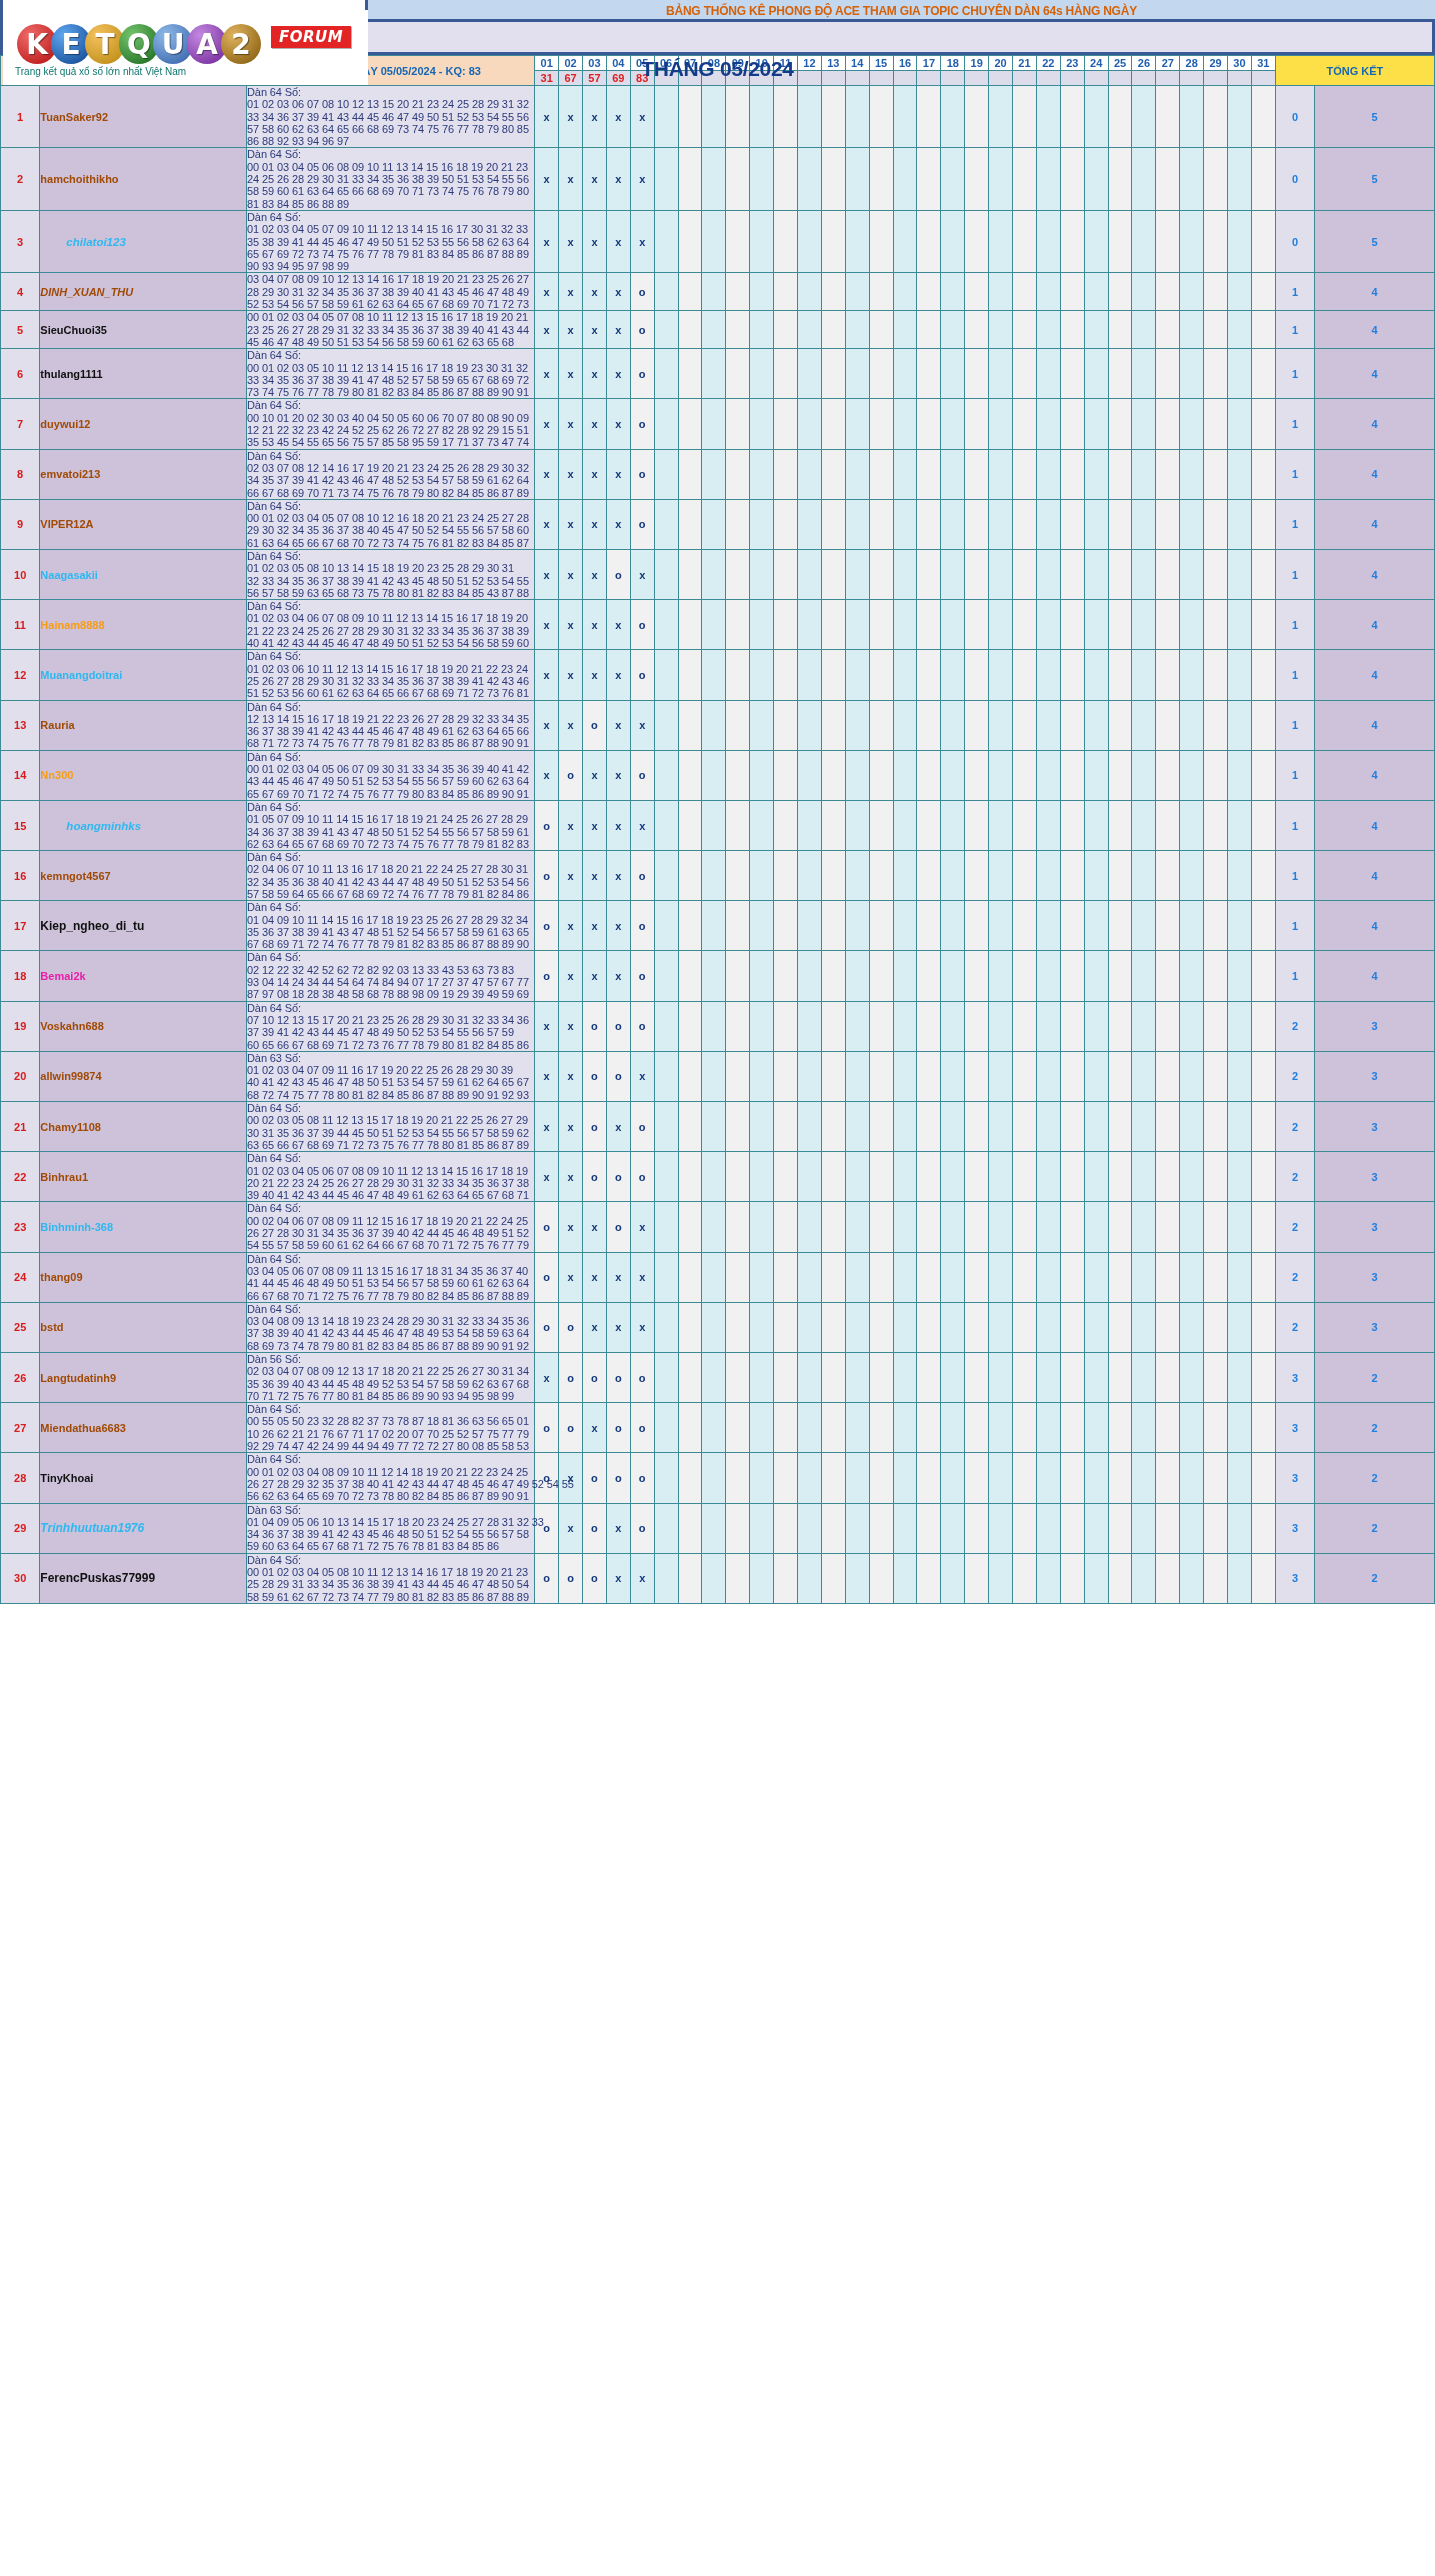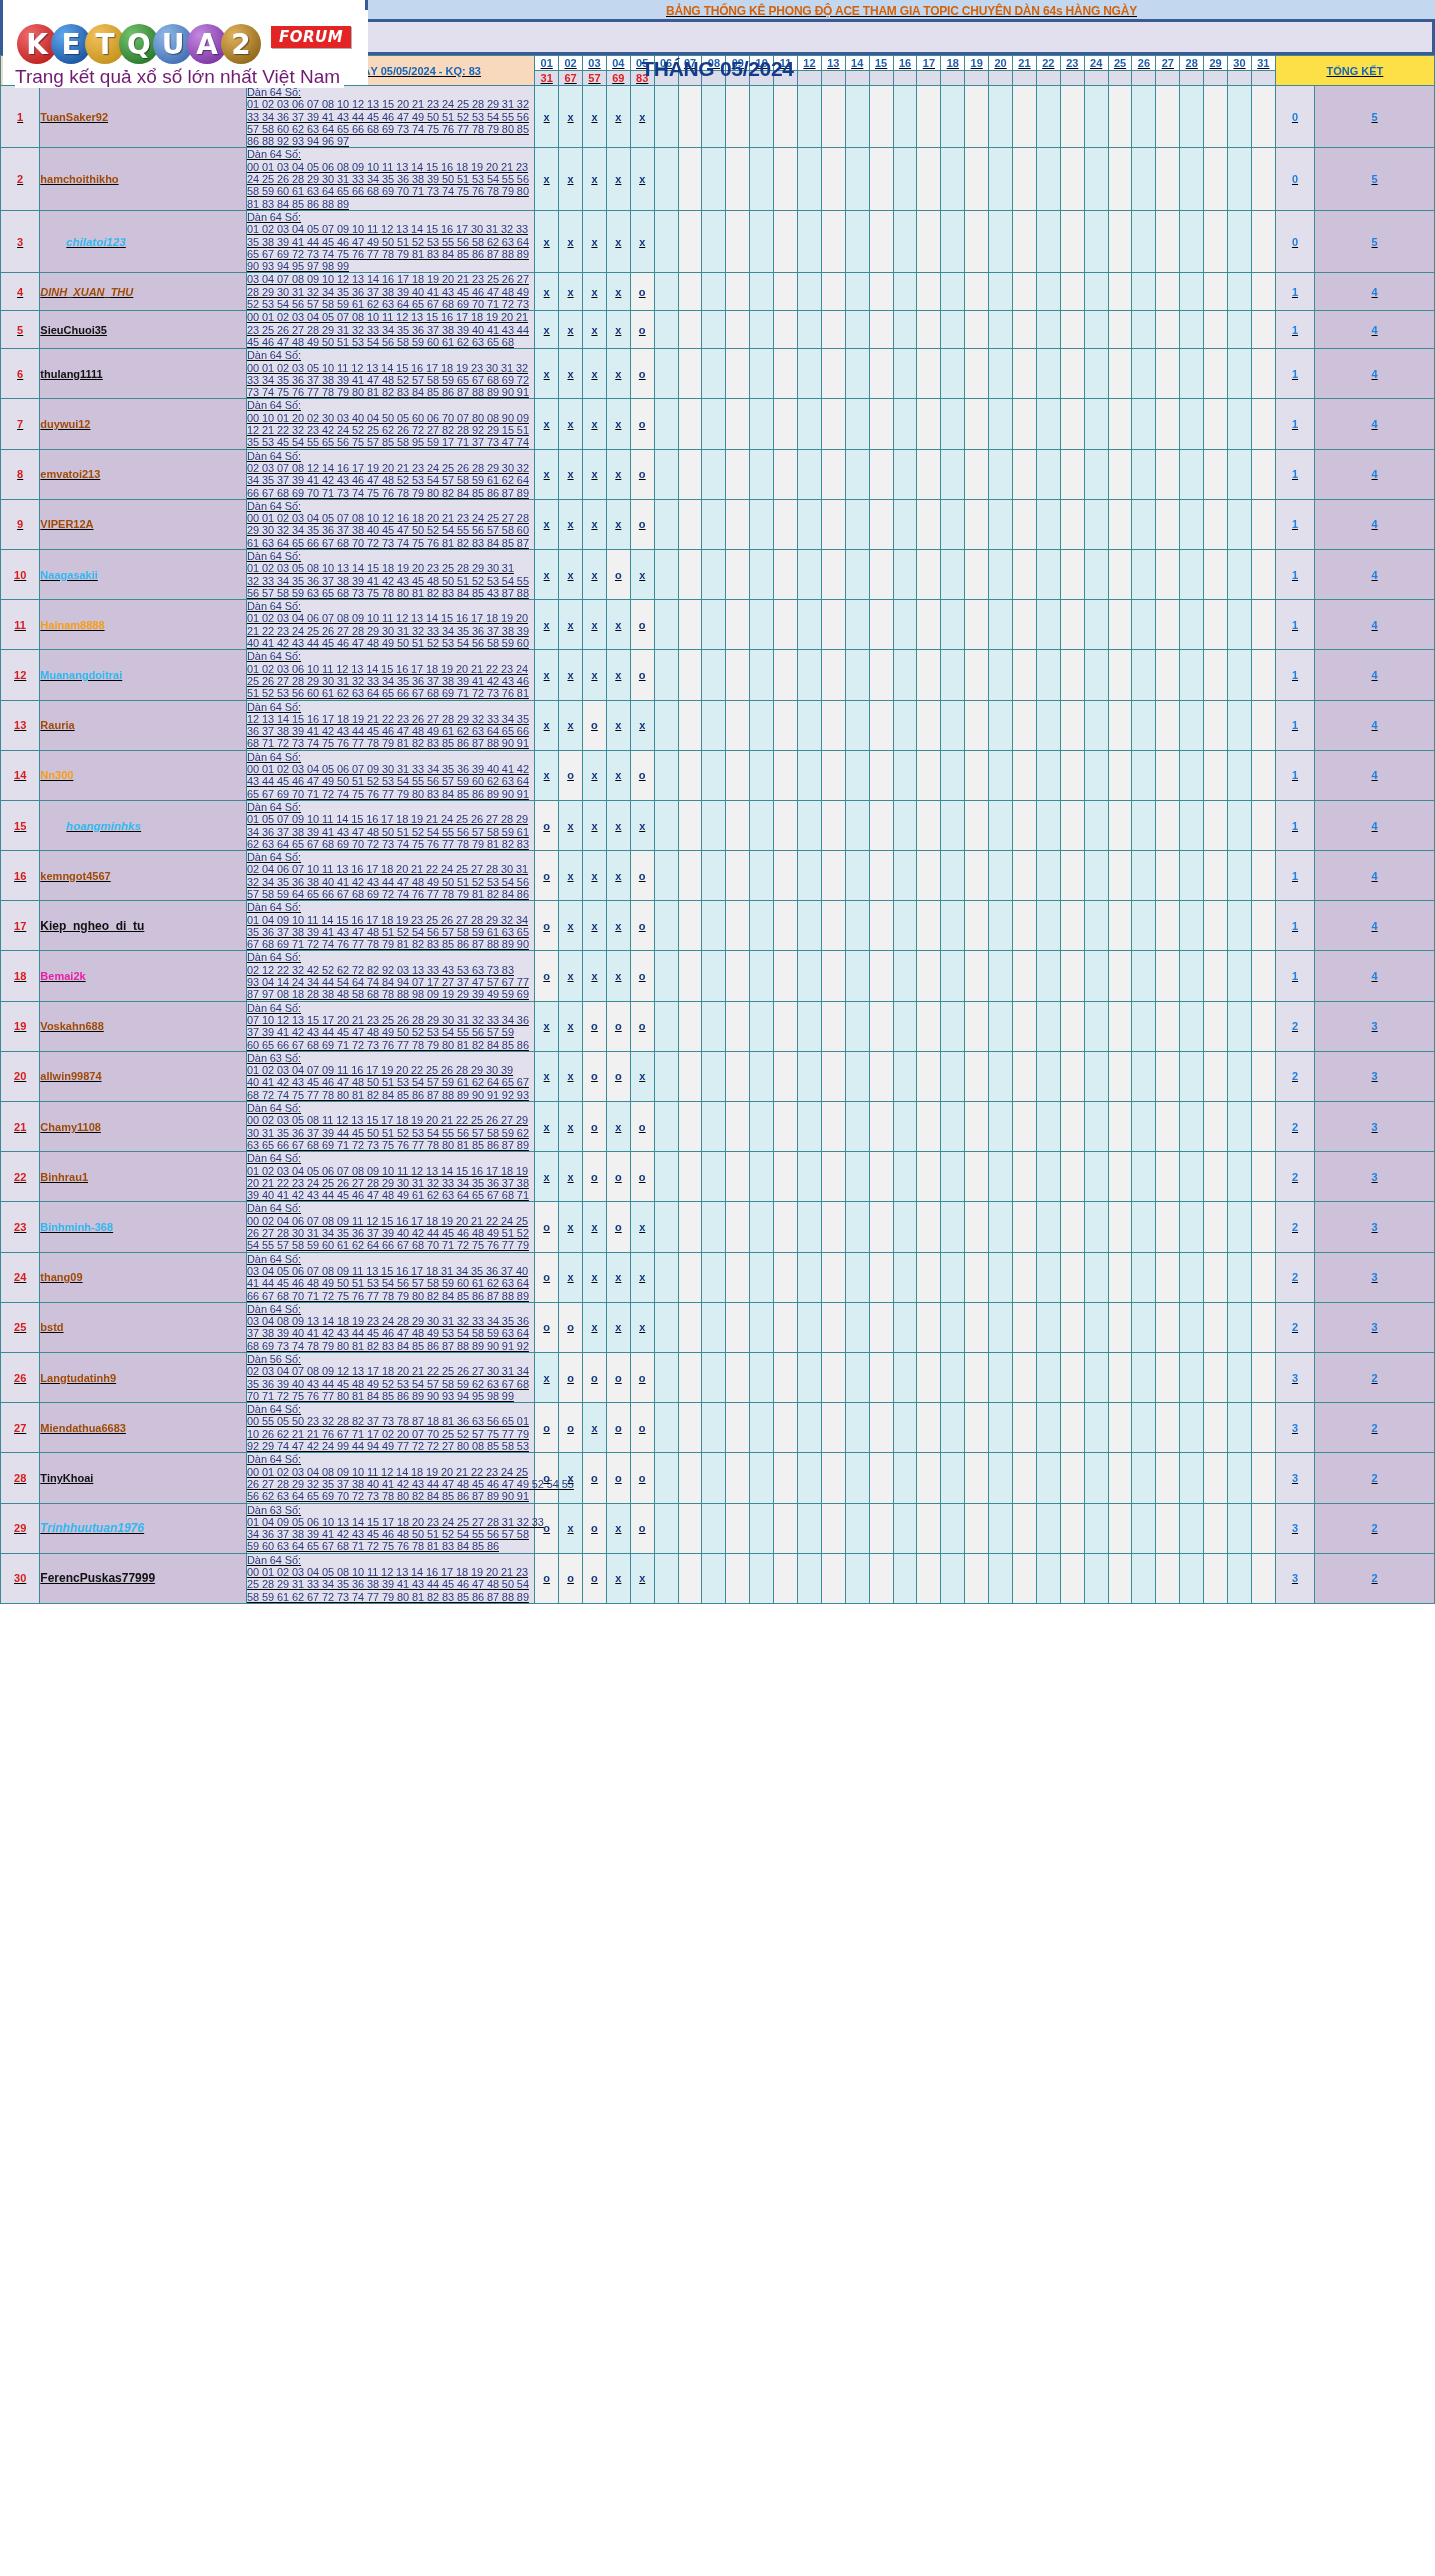--- a/index.html
+++ b/index.html
@@ -7,21 +7,20 @@
     margin: 0; padding: 0;
     background: #ffffff;
     font-family: "Liberation Sans", sans-serif;
   }
   #page {
     width: 1435px;
     min-height: 2576px;
     position: relative;
     background: #ffffff;
     overflow: hidden;
-    text-decoration: underline;
   }
 
   
   .banner-row {
     display: flex;
     width: 1435px;
     height: 22px;
     background: #c3d7ef;
     border-bottom: 3px solid #3a5a96;
   }
@@ -86,22 +85,22 @@
     font-weight: bold;
     font-style: italic;
     padding: 2px 8px;
     letter-spacing: 0.5px;
     font-family: "DejaVu Sans", sans-serif;
     box-shadow: 1px 1px 0 rgba(0,0,0,.3);
   }
   .logo-sub {
     position: absolute;
     left: 12px; top: 56px;
-    color: #701a75;
-    font-size: 19px;
+    color: #0f766e;
+    font-size: 10px;
     font-weight: normal;
     white-space: nowrap;
     background: #fff;
     padding-right: 4px;
   }
 
   
   .month-band {
     width: 1435px;
     height: 33px;

